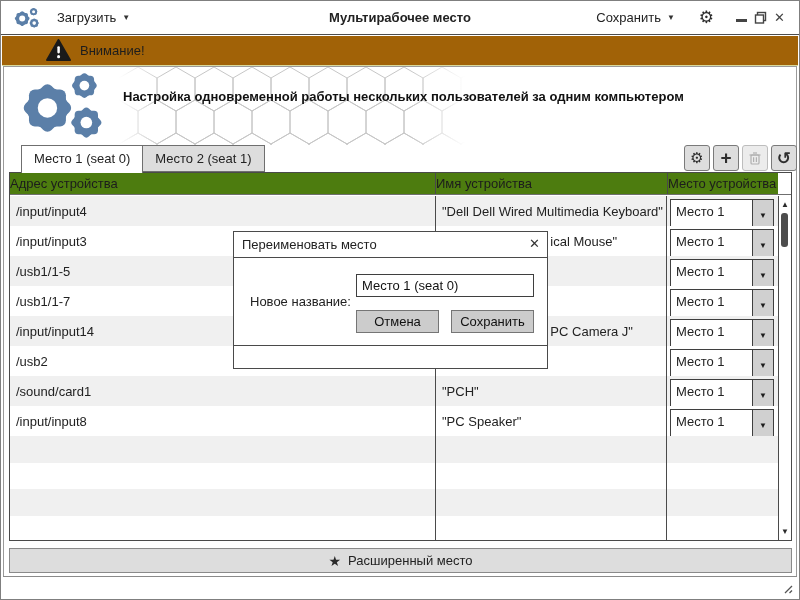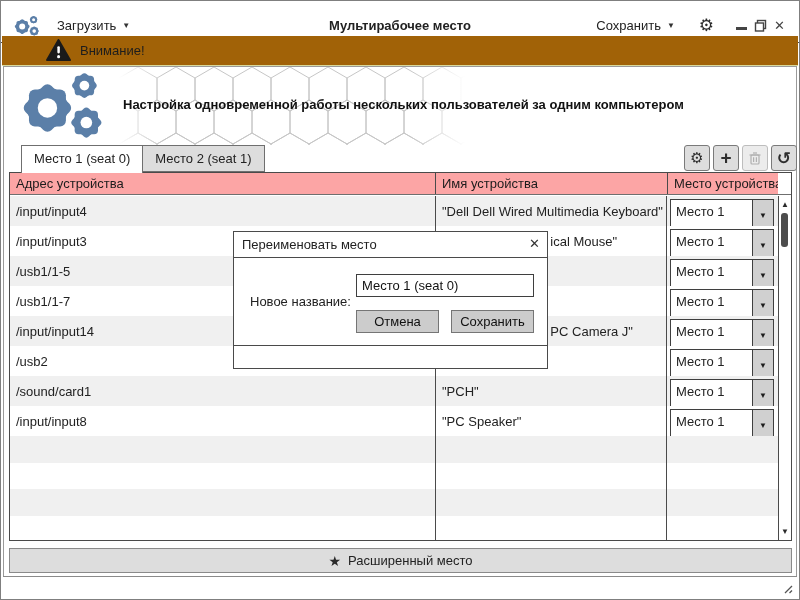--- a/index.html
+++ b/index.html
@@ -1,21 +1,21 @@
 <!DOCTYPE html>
 <html><head>
 <meta charset="utf-8">
 <style>
   * { margin:0; padding:0; box-sizing:border-box; }
   html,body { width:800px; height:600px; }
   body { font-family:"Liberation Sans","DejaVu Sans",sans-serif; font-size:13px; color:#222; background:#fff; }
   .window { position:relative; width:800px; height:600px; border:1px solid #7f7f7f; background:#fff; overflow:hidden; }
 
   
-  .titlebar { position:absolute; left:0; top:0; right:0; height:34px; background:#fff; border-bottom:1px solid #4d4d4d; display:flex; align-items:center;margin-top:8px; }
+  .titlebar { position:absolute; left:0; top:0; right:0; height:34px; background:#fff; border-bottom:1px solid #4d4d4d; display:flex; align-items:center; }
   .applogo { margin-left:11px; }
   .menubtn { display:flex; align-items:center; gap:6px; margin-left:15px; cursor:default; }
   .menubtn .caret { font-size:8px; color:#333; }
   .wintitle { position:absolute; left:0; right:0; text-align:center; font-weight:600; pointer-events:none; }
   .tb-right { margin-left:auto; display:flex; align-items:center; }
   .tb-gear { font-size:17px; color:#2d2d2d; margin:0 0 0 24px; line-height:1; }
   .winctl { display:flex; align-items:center; gap:7px; margin:0 14px 0 22px; }
   .minbtn { width:11px; height:3px; background:#444; margin-top:6px; }
   .closebtn { font-size:13px; color:#444; font-weight:bold; }
 
@@ -25,38 +25,38 @@
   .warnbar .wtext { margin-left:9px; color:#1d1d1d; }
 
   
   .contentframe { position:absolute; left:2px; right:2px; top:65px; bottom:2px; border:1px solid #9a9a9a; background:#fff; }
 
   
   .hero-gears { position:absolute; left:12px; top:70px; }
   .hexwrap { position:absolute; left:118px; top:66px; width:346px; height:78px; overflow:hidden; }
   .hexfade-l { position:absolute; left:0; top:0; bottom:0; width:45px; background:linear-gradient(to left, rgba(255,255,255,0), #fff); }
   .hexfade-r { position:absolute; right:0; top:0; bottom:0; width:55px; background:linear-gradient(to right, rgba(255,255,255,0), #fff); }
-  .subtitle { position:absolute; left:122px; top:96px; font-weight:bold; white-space:nowrap; color:#111; }
+  .subtitle { position:absolute; left:122px; top:88px; font-weight:bold; white-space:nowrap; color:#111; }
 
   
   .tabs { position:absolute; left:20px; top:144px; display:flex; z-index:3; }
   .tab { height:27px; line-height:26px; padding:0 12px; border:1px solid #6f6f6f; background:#ddd; cursor:default; }
   .tab.active { background:#fff; height:28px; border-bottom:none; z-index:4; }
   .tab + .tab { border-left:none; }
   .toolbar { position:absolute; top:144px; left:683px; display:flex; gap:3px; z-index:3; }
   .toolbtn { width:26px; height:26px; background:#ddd; border:1px solid #7a7a7a; border-radius:3px; display:flex; align-items:center; justify-content:center; font-weight:bold; color:#2e2e2e; }
   .toolbtn.gear { font-size:15px; }
   .toolbtn.plus { font-size:19px; }
   .toolbtn.disabled { background:#ececec; border-color:#bdbdbd; color:#b5b5b5; }
   .toolbtn.reset { font-size:17px; }
 
   
   .ttable { position:absolute; left:8px; top:171px; width:783px; height:369px; border:1px solid #4a4a4a; background:#fff; }
   .thead { display:flex; height:22px; line-height:21px; border-bottom:1px solid #6f6f6f; }
-  .thead .hc { background:#fca5a5; padding-left:6px; overflow:hidden; white-space:nowrap; color:#1c1c1c; }
+  .thead .hc { background:#4d7c0f; overflow:hidden; white-space:nowrap; color:#1c1c1c; }
   .hc1 { width:425px; }
   .hc2 { width:232px; border-left:1px solid #4a4a4a; }
   .hc3 { width:111px; border-left:1px solid #4a4a4a; }
   .hspace { flex:1; background:#fff; }
   .tbody { position:absolute; left:0; top:23px; right:13px; bottom:0; overflow:hidden; }
   .trow { display:flex; height:30px; background:#fff; }
   .trow:nth-child(odd) { background:#f0f0f0; }
   .trow.empty { height:26.5px; }
   .cell { overflow:hidden; white-space:nowrap; }
   .c1 { width:425px; padding:8px 0 0 6px; }

